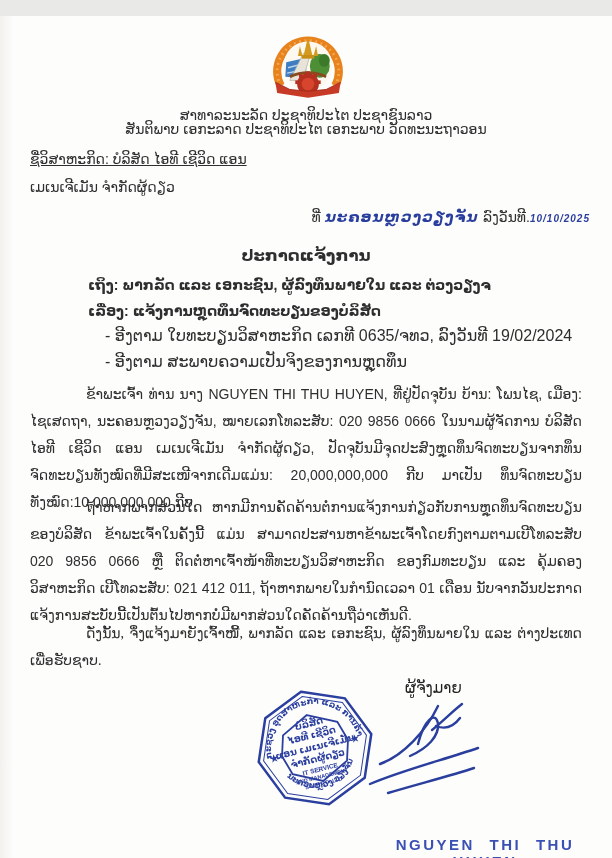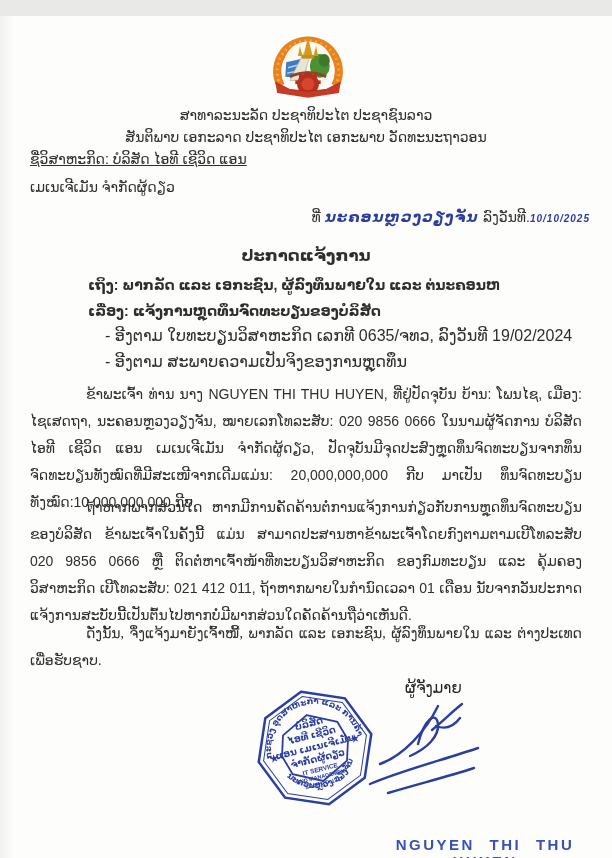--- a/index.html
+++ b/index.html
@@ -64,34 +64,34 @@
         <rect x="48" y="50" width="4" height="4"></rect>
       </g>
       <circle cx="50" cy="64" r="7" fill="#d8452f"></circle>
 
       <path d="M14 62 L30 70 L50 72 L70 70 L86 62 L84 74 L50 79 L16 74 Z" fill="#c73a26"></path>
       <path d="M14 62 L30 70 L50 72 L70 70 L86 62" fill="none" stroke="#a52c1c" stroke-width="1"></path>
     </svg>
   </div>
 
   <div class="abs lao center" style="left:0;top:86px;width:612px;">ສາທາລະນະລັດ ປະຊາທິປະໄຕ ປະຊາຊົນລາວ</div>
-  <div class="abs lao center" style="left:0;top:108px;width:612px;">ສັນຕິພາບ ເອກະລາດ ປະຊາທິປະໄຕ ເອກະພາບ ວັດທະນະຖາວອນ</div>
+  <div class="abs lao center" style="left:0;top:100px;width:612px;">ສັນຕິພາບ ເອກະລາດ ປະຊາທິປະໄຕ ເອກະພາບ ວັດທະນະຖາວອນ</div>
 
   <div class="abs lao" style="left:30px;top:130px;text-decoration:underline;">ຊື່ວິສາຫະກິດ: ບໍລິສັດ ໄອທີ ເຊີວິດ ແອນ</div>
   <div class="abs lao" style="left:30px;top:158px;">ເມເນເຈີເມັນ ຈຳກັດຜູ້ດຽວ</div>
 
   <div class="abs" style="left:240px;top:188px;width:350px;text-align:right;">
     <span class="lao">ທີ່</span>
     <span class="hw" style="font-size:15px;">ນະຄອນຫຼວງວຽງຈັນ</span>
     <span class="lao">ລົງວັນທີ.</span><span class="hw" style="font-size:10px;">10/10/2025</span>
   </div>
 
   <div class="abs lao bold center" style="left:0;top:226px;width:612px;font-size:16.5px;">ປະກາດແຈ້ງການ</div>
 
-  <div class="abs lao bold" style="left:88px;top:256px;">ເຖິງ: ພາກລັດ ແລະ ເອກະຊົນ, ຜູ້ລົງທຶນພາຍໃນ ແລະ ຕ່ນະຄອນຫ</div>
+  <div class="abs lao bold" style="left:88px;top:256px;">ເຖິງ: ພາກລັດ ແລະ ເອກະຊົນ, ຜູ້ລົງທຶນພາຍໃນ ແລະ ຕ່ວງວຽງຈ</div>
   <div class="abs lao bold" style="left:88px;top:282px;">ເລື່ອງ: ແຈ້ງການຫຼຸດທຶນຈົດທະບຽນຂອງບໍລິສັດ</div>
 
   <div class="abs bullet" style="left:105px;top:310px;">- <span>ອີງຕາມ ໃບທະບຽນວິສາຫະກິດ ເລກທີ 0635/ຈທວ, ລົງວັນທີ 19/02/2024</span></div>
   <div class="abs bullet" style="left:105px;top:336px;">- <span>ອີງຕາມ ສະພາບຄວາມເປັນຈິງຂອງການຫຼຸດທຶນ</span></div>
 
   <div class="abs para" style="top:365px;">ຂ້າພະເຈົ້າ ທ່ານ ນາງ NGUYEN THI THU HUYEN, ທີ່ຢູ່ປັດຈຸບັນ ບ້ານ: ໂພນໄຊ, ເມືອງ: ໄຊເສດຖາ, ນະຄອນຫຼວງວຽງຈັນ, ໝາຍເລກໂທລະສັບ: 020 9856 0666 ໃນນາມຜູ້ຈັດການ ບໍລິສັດ ໄອທີ ເຊີວິດ ແອນ ເມເນເຈີເມັນ ຈຳກັດຜູ້ດຽວ, ປັດຈຸບັນມີຈຸດປະສົງຫຼຸດທຶນຈົດທະບຽນຈາກທຶນຈົດທະບຽນທັງໝົດທີ່ມີສະເໜີຈາກເດີມແມ່ນ: 20,000,000,000 ກີບ ມາເປັນ ທຶນຈົດທະບຽນທັງໝົດ:10,000,000,000 ກີບ.</div>
   <div class="abs para" style="top:478px;">ຖ້າຫາກພາກສ່ວນໃດ ຫາກມີການຄັດຄ້ານຕໍ່ການແຈ້ງການກ່ຽວກັບການຫຼຸດທຶນຈົດທະບຽນຂອງບໍລິສັດ ຂ້າພະເຈົ້າໃນຄັ້ງນີ້ ແມ່ນ ສາມາດປະສານຫາຂ້າພະເຈົ້າໂດຍກົງຕາມຕາມເບີໂທລະສັບ 020 9856 0666 ຫຼື ຕິດຕໍ່ຫາເຈົ້າໜ້າທີ່ທະບຽນວິສາຫະກິດ ຂອງກົມທະບຽນ ແລະ ຄຸ້ມຄອງວິສາຫະກິດ ເບີໂທລະສັບ: 021 412 011, ຖ້າຫາກພາຍໃນກຳນົດເວລາ 01 ເດືອນ ນັບຈາກວັນປະກາດແຈ້ງການສະບັບນີ້ເປັນຕົ້ນໄປຫາກບໍ່ມີພາກສ່ວນໃດຄັດຄ້ານຖືວ່າເຫັນດີ.</div>
   <div class="abs para" style="top:604px;font-family:Liberation Serif, serif;">ດັ່ງນັ້ນ, ຈຶ່ງແຈ້ງມາຍັງເຈົ້າໜີ້, ພາກລັດ ແລະ ເອກະຊົນ, ຜູ້ລົງທຶນພາຍໃນ ແລະ ຕ່າງປະເທດ ເພື່ອຮັບຊາບ.</div>
 
   <div class="abs sig-title" style="left:405px;top:663px;">ຜູ້ຈັງມາຍ</div>

